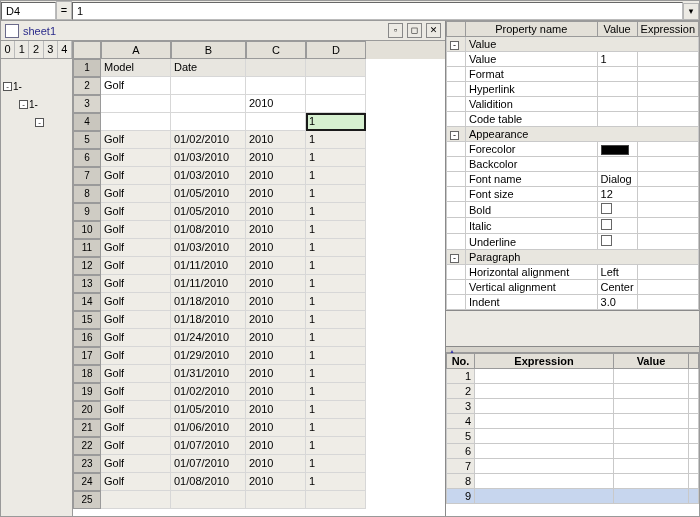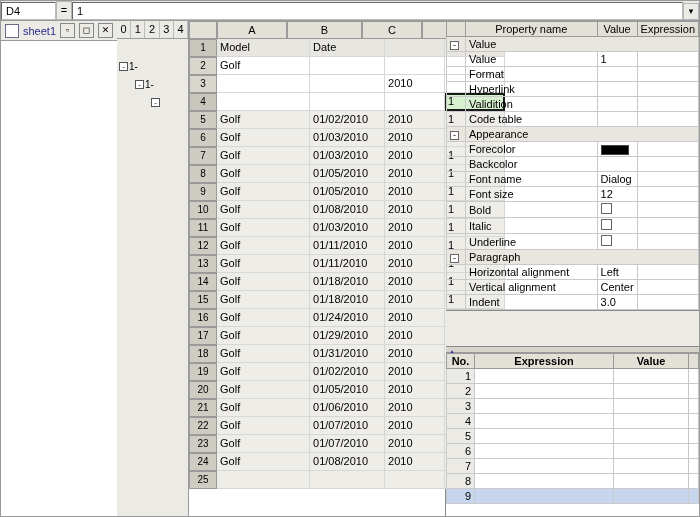--- a/index.html
+++ b/index.html
@@ -6,21 +6,21 @@
   * {box-sizing:border-box}
   .app{display:flex;flex-direction:column;width:700px;height:517px;border:1px solid #999}
   
   .fbar{display:flex;align-items:flex-end;height:20px;border-bottom:1px solid #9a9a9a;background:#eceae4}
   .cell-ref{width:55px;background:#fff;border:1px inset #bbb;font-size:11px;padding:2px 4px}
   .eq{width:16px;text-align:center;line-height:17px;border:1px solid #b5b5b5;background:#eceae4}
   .formula{flex:1;background:#fff;border:1px inset #bbb;font-size:11px;padding:2px 4px}
   .drop{width:16px;border:1px solid #b5b5b5;background:#eceae4;text-align:center;line-height:15px;font-size:9px}
   
   .body{flex:1;display:flex;min-height:0}
-  .left{display:flex;flex-direction:row;width:445px;border-right:1px solid #8a8a8a;min-height:0}
+  .left{display:flex;flex-direction:column;width:445px;border-right:1px solid #8a8a8a;min-height:0}
   .right{flex:1;display:flex;flex-direction:column;min-height:0}
   
   .winbar{display:flex;align-items:center;height:20px;border-bottom:1px solid #9a9a9a;background:#eceae4;padding:0 4px;gap:4px}
   .winicon{width:14px;height:14px;background:#fff;border:1px solid #6a6a8a}
   .wintitle{flex:1;color:#2a2a8a}
   .winbtn{width:15px;height:15px;border:1px solid #888;background:#eceae4;font-size:9px;text-align:center;line-height:12px}
   
   .main{flex:1;display:flex;min-height:0}
   .outline{width:72px;border-right:1px solid #9a9a9a;background:#eceae4;display:flex;flex-direction:column}
   .out-hdr{display:flex;height:18px;border-bottom:1px solid #9a9a9a}
@@ -34,21 +34,21 @@
   .corner{width:28px;border:1px solid #9a9a9a;background:#e3e0d8}
   .ch{border:1px solid #9a9a9a;background:#e3e0d8;text-align:center;line-height:16px}
   .chA{width:70px}.chB{width:75px}.chC{width:60px}.chD{width:60px}
   .rows{flex:1;overflow:hidden}
   .row{display:flex;height:18px}
   .rh{width:28px;border:1px solid #9a9a9a;background:#e3e0d8;text-align:center;line-height:16px;font-size:10px}
   .cell{border-right:1px solid #d7d7d7;border-bottom:1px solid #d7d7d7;padding:1px 3px;line-height:15px;font-size:11px;overflow:hidden;white-space:nowrap;background:#fff}
   .row.hdrrow .rh{background:#c9c6be}
   .row.sel .rh{background:#c9c6be}
   .row.hdrrow .cell{background:#e8e6e0}
-  .cA{width:93px}.cB{width:75px}.cC{width:60px}.cD{width:60px}
+  .cA{width:70px}.cB{width:75px}.cC{width:60px}.cD{width:60px}
   .active{background:#d6f0d0!important;outline:2px solid #1a1a1a;outline-offset:-2px}
   .row.gray .rh{background:#cfccc4}
   .row.gray .cell{background:#efede7}
   .row.grp .rh{background:#d9d6ce}
   
   .prop-area{border-bottom:1px solid #8a8a8a;overflow:hidden}
   .ptbl{width:100%;border-collapse:collapse;font-size:11px}
   .ptbl th{background:#e3e0d8;border:1px solid #9a9a9a;font-weight:normal;padding:1px 3px}
   .ptbl td{border:1px solid #c9c9c9;padding:1px 3px;height:15px}
   .ptbl td.k{width:135px}

